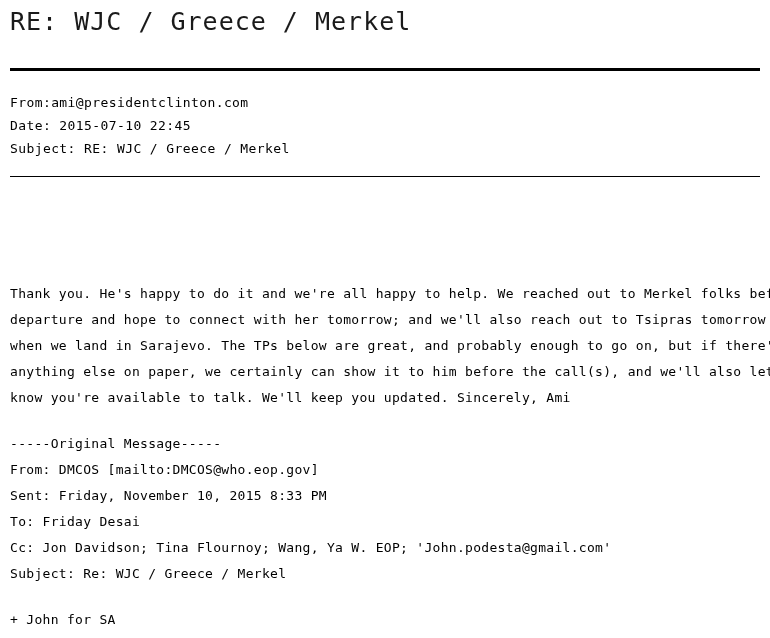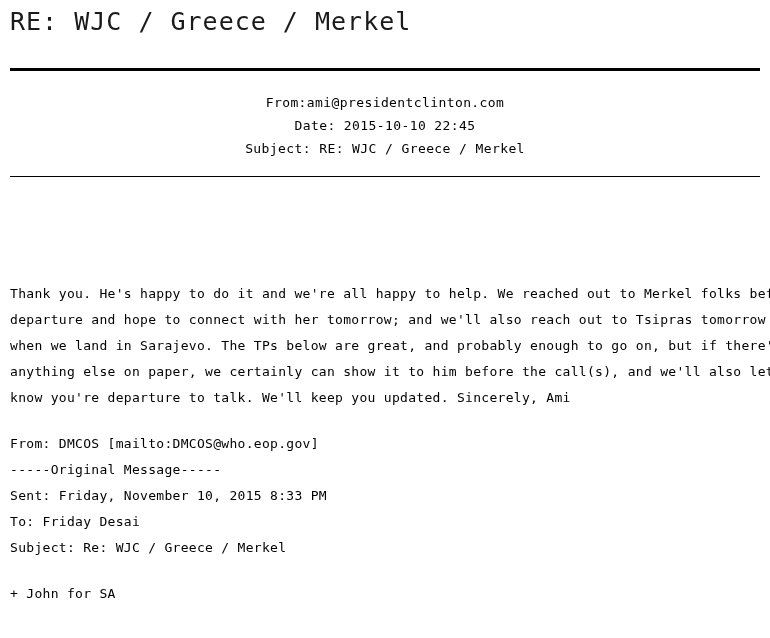--- a/index.html
+++ b/index.html
@@ -36,21 +36,20 @@
     border-top: 3px solid #000000;
     margin: 30px 0 0 0;
   }
   .rule-thin {
     border: 0;
     border-top: 1px solid #000000;
     margin: 16px 0 0 0;
   }
   .headers {
     margin-top: 20px;
-    text-align: center;
   }
   .hdr-line {
     font-size: 13px;
     line-height: 23px;
     white-space: pre;
     letter-spacing: 0.4px;
   }
   .body-block {
     margin-top: 104px;
   }
@@ -72,39 +71,40 @@
 <body>
 
 <div class="page">
 
   <h1 class="doc-title">RE: WJC / Greece / Merkel</h1>
 
   <hr class="rule-thick">
 
   <div class="headers">
     <div class="hdr-line">From:ami@presidentclinton.com</div>
-    <div class="hdr-line">Date: 2015-10-10 22:45</div>
+    <div class="hdr-line">Date: 2015-07-10 22:45</div>
     <div class="hdr-line">Subject: RE: WJC / Greece / Merkel</div>
   </div>
 
   <hr class="rule-thin">
 
   <div class="body-block">
     <div class="body-line">Thank you. He's happy to do it and we're all happy to help. We reached out to Merkel folks before</div>
     <div class="body-line">departure and hope to connect with her tomorrow; and we'll also reach out to Tsipras tomorrow morning</div>
     <div class="body-line">when we land in Sarajevo. The TPs below are great, and probably enough to go on, but if there's</div>
     <div class="body-line">anything else on paper, we certainly can show it to him before the call(s), and we'll also let him</div>
-    <div class="body-line">know you're departure to talk. We'll keep you updated. Sincerely, Ami</div>
+    <div class="body-line">know you're available to talk. We'll keep you updated. Sincerely, Ami</div>
   </div>
 
   <div class="orig-block">
+    <div class="body-line">-----Original Message-----</div>
     <div class="body-line">From: DMCOS [mailto:DMCOS@who.eop.gov]</div>
-    <div class="body-line">-----Original Message-----</div>
     <div class="body-line">Sent: Friday, November 10, 2015 8:33 PM</div>
     <div class="body-line">To: Friday Desai</div>
+    <div class="body-line">Cc: Jon Davidson; Tina Flournoy; Wang, Ya W. EOP; 'John.podesta@gmail.com'</div>
     <div class="body-line">Subject: Re: WJC / Greece / Merkel</div>
   </div>
 
   <div class="tail-block">
     <div class="body-line">+ John for SA</div>
   </div>
 
 </div>
 
 </body></html>

